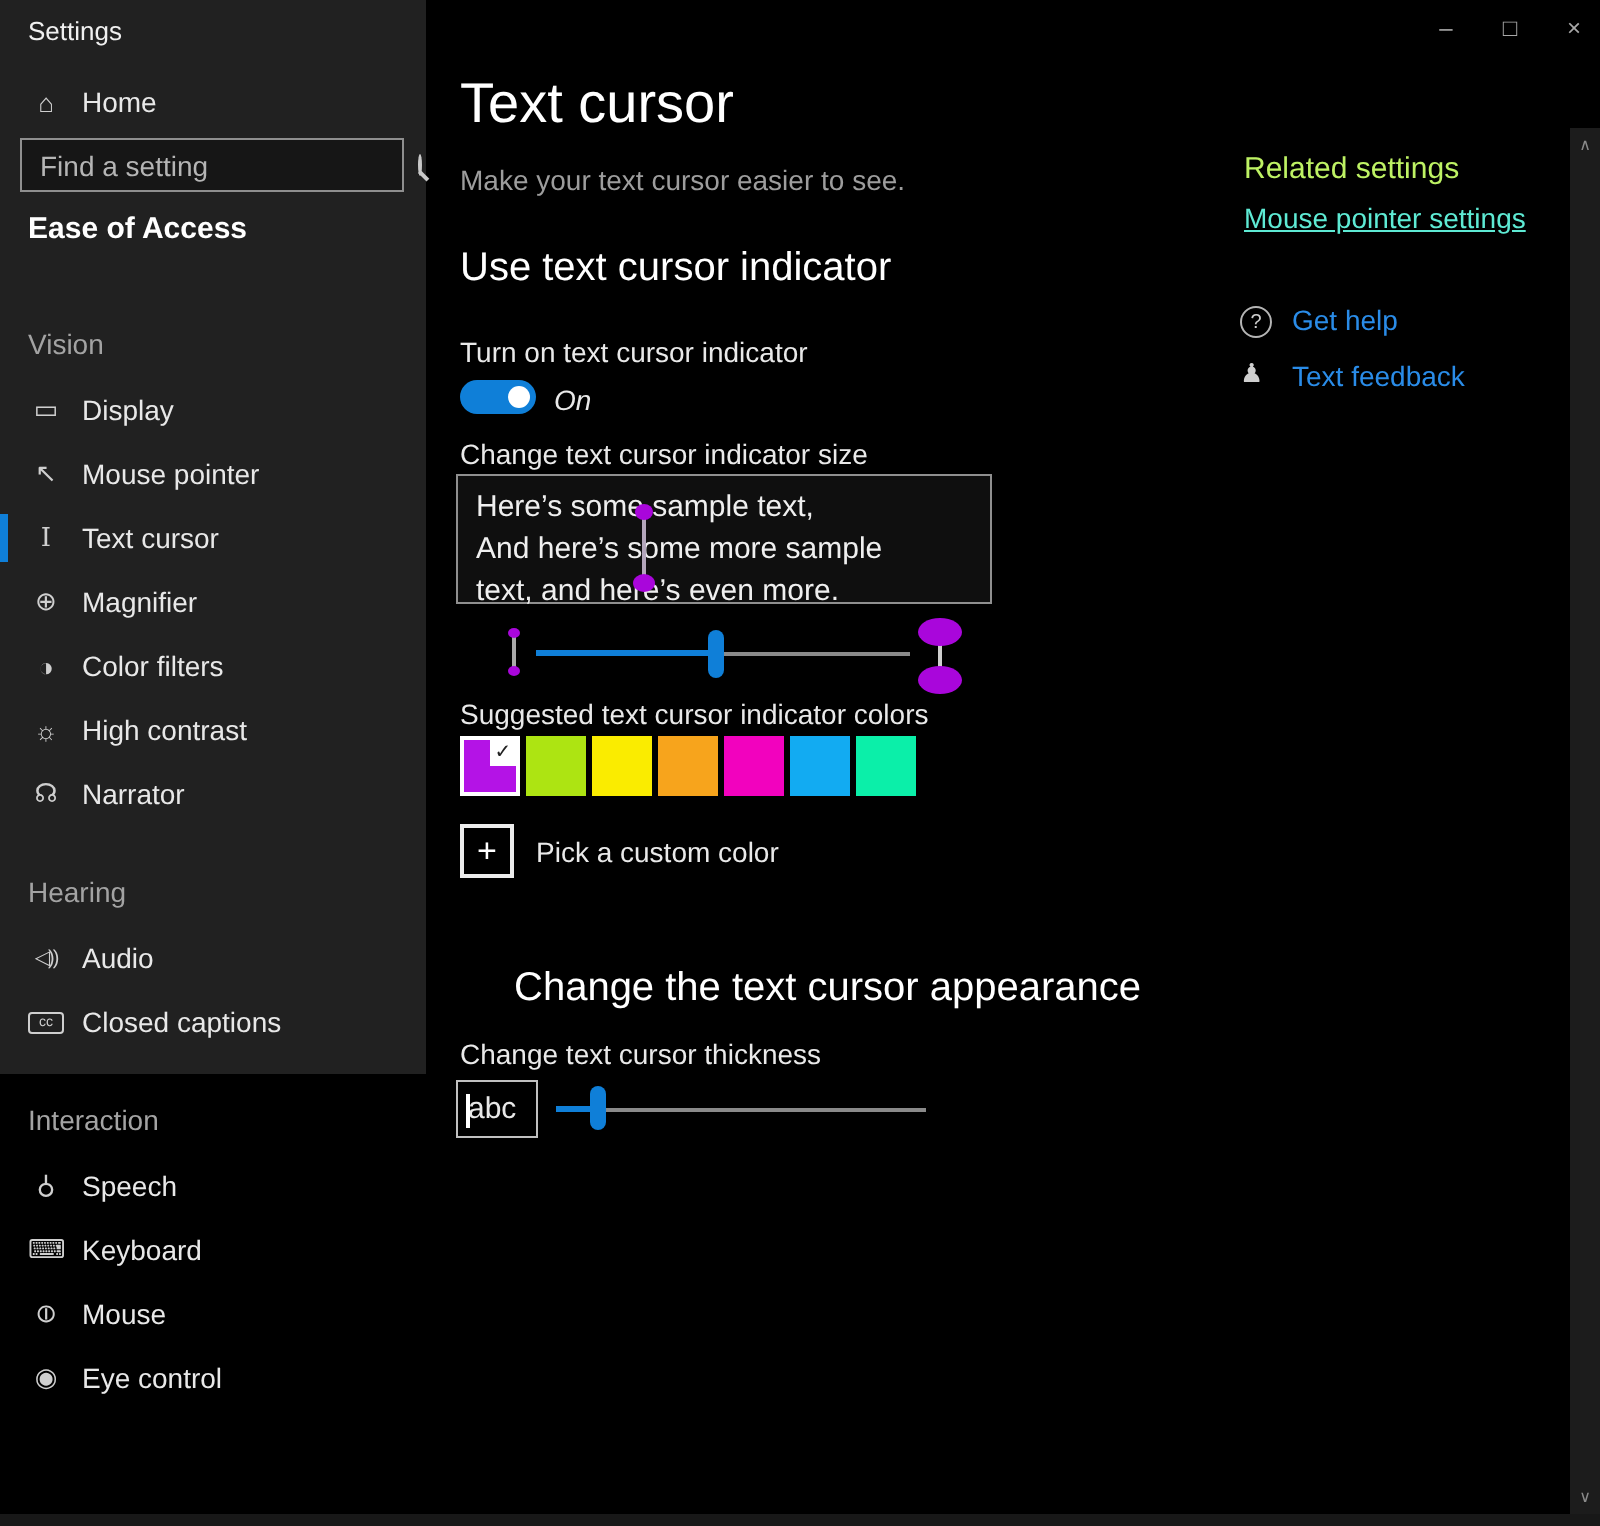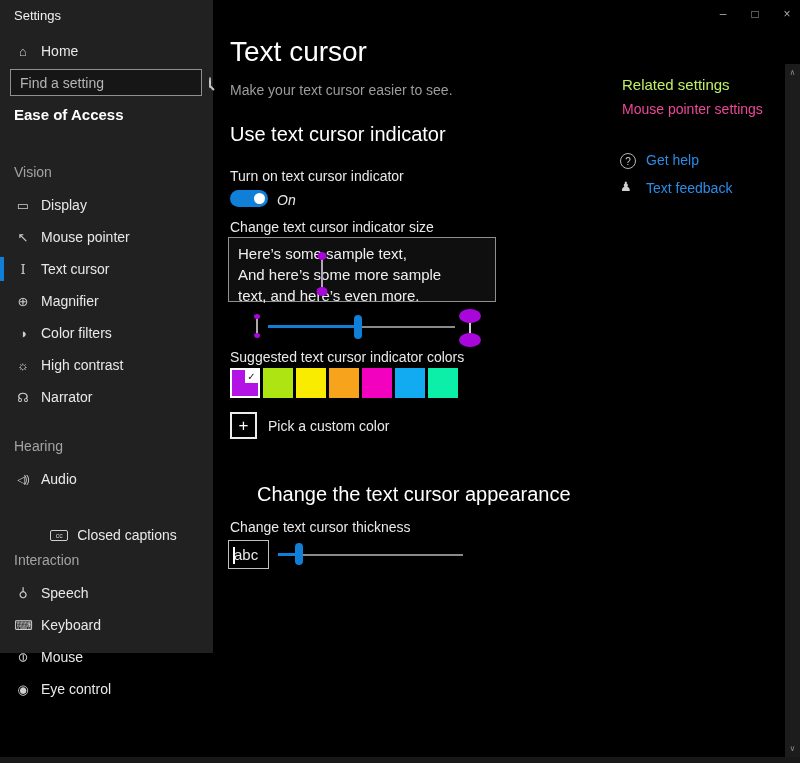--- a/index.html
+++ b/index.html
@@ -2,21 +2,21 @@
 <html><head>
 <meta charset="utf-8">
 <style>
   html,body{margin:0;padding:0;background:#000;}
   #app{position:relative;width:800px;height:763px;background:#000;overflow:hidden;
        font-family:"Liberation Sans","DejaVu Sans",sans-serif;color:#fff;}
   
   .win-ctrl{position:absolute;top:4px;width:22px;height:20px;display:flex;align-items:center;justify-content:center;
             color:#a8a8a8;font-size:12px;cursor:default;}
   
-  .sidebar{position:absolute;left:0;top:0;width:213px;height:653px;background:#212121;}
+  .sidebar{position:absolute;left:0;top:0;width:213px;height:537px;background:#212121;}
   .win-title{position:absolute;left:14px;top:8px;font-size:13px;color:#f0f0f0;}
   .side-item{position:absolute;left:0;width:213px;height:30px;display:flex;align-items:center;
              padding-left:14px;box-sizing:border-box;font-size:14px;color:#e8e8e8;}
   .side-item .icon{width:18px;min-width:18px;text-align:center;font-size:13px;color:#cfcfcf;margin-right:9px;}
   .accent-bar{position:absolute;left:0;top:3px;width:4px;height:24px;}
   .searchbox{position:absolute;left:10px;top:69px;width:192px;height:27px;box-sizing:border-box;
              border:1px solid #8f8f8f;background:#161616;display:flex;align-items:center;padding:0 7px;}
   .searchbox input{flex:1;background:transparent;border:none;outline:none;color:#d8d8d8;font-size:14px;
                    font-family:"Liberation Sans","DejaVu Sans",sans-serif;}
   .searchbox input::placeholder{color:#b5b5b5;}
@@ -132,21 +132,21 @@
     <div class="side-item" style="top:382px;">
       <span class="icon">☊</span>
       <span>Narrator</span>
     </div>
 
     <div class="group-label" style="top:438px;">Hearing</div>
     <div class="side-item" style="top:464px;">
       <span class="icon icon-audio">◁))</span>
       <span>Audio</span>
     </div>
-    <div class="side-item" style="top:520px;justify-content:center;">
+    <div class="side-item" style="top:496px;">
       <span class="icon icon-box">cc</span>
       <span>Closed captions</span>
     </div>
 
     <div class="group-label" style="top:552px;">Interaction</div>
     <div class="side-item" style="top:578px;">
       <span class="icon rot180">⚲</span>
       <span>Speech</span>
     </div>
     <div class="side-item" style="top:610px;">
@@ -225,21 +225,21 @@
 
   <div class="abs abc-box">
     <div class="abc-caret"></div>
     <span>abc</span>
   </div>
   <div class="abs track" style="left:278px;top:554px;width:185px;"></div>
   <div class="abs fill" style="left: 278px; top: 553px; width: 21px; background: rgb(15, 127, 216);"></div>
   <div class="abs thumb" style="left: 295px; top: 543px; height: 22px; background: rgb(15, 127, 216);"></div>
 
   <div class="abs rel-head">Related settings</div>
-  <div class="abs link" style="left: 622px; top: 101px; color: #ec4899;">Mouse pointer settings</div>
+  <div class="abs link" style="left: 622px; top: 101px; color: #5eead4; text-decoration: underline;">Mouse pointer settings</div>
 
   <div class="abs help-icon" style="top:153px;">?</div>
   <div class="abs link" style="left: 646px; top: 152px; color: rgb(42, 140, 232);">Get help</div>
 
   <div class="abs fb-icon" style="top:179px;">♟</div>
   <div class="abs link" style="left: 646px; top: 180px; color: rgb(42, 140, 232);">Text feedback</div>
 
   <div class="scrollbar">
     <div class="sb-caret" style="top:4px;">∧</div>
     <div class="sb-caret" style="bottom:4px;">∨</div>

